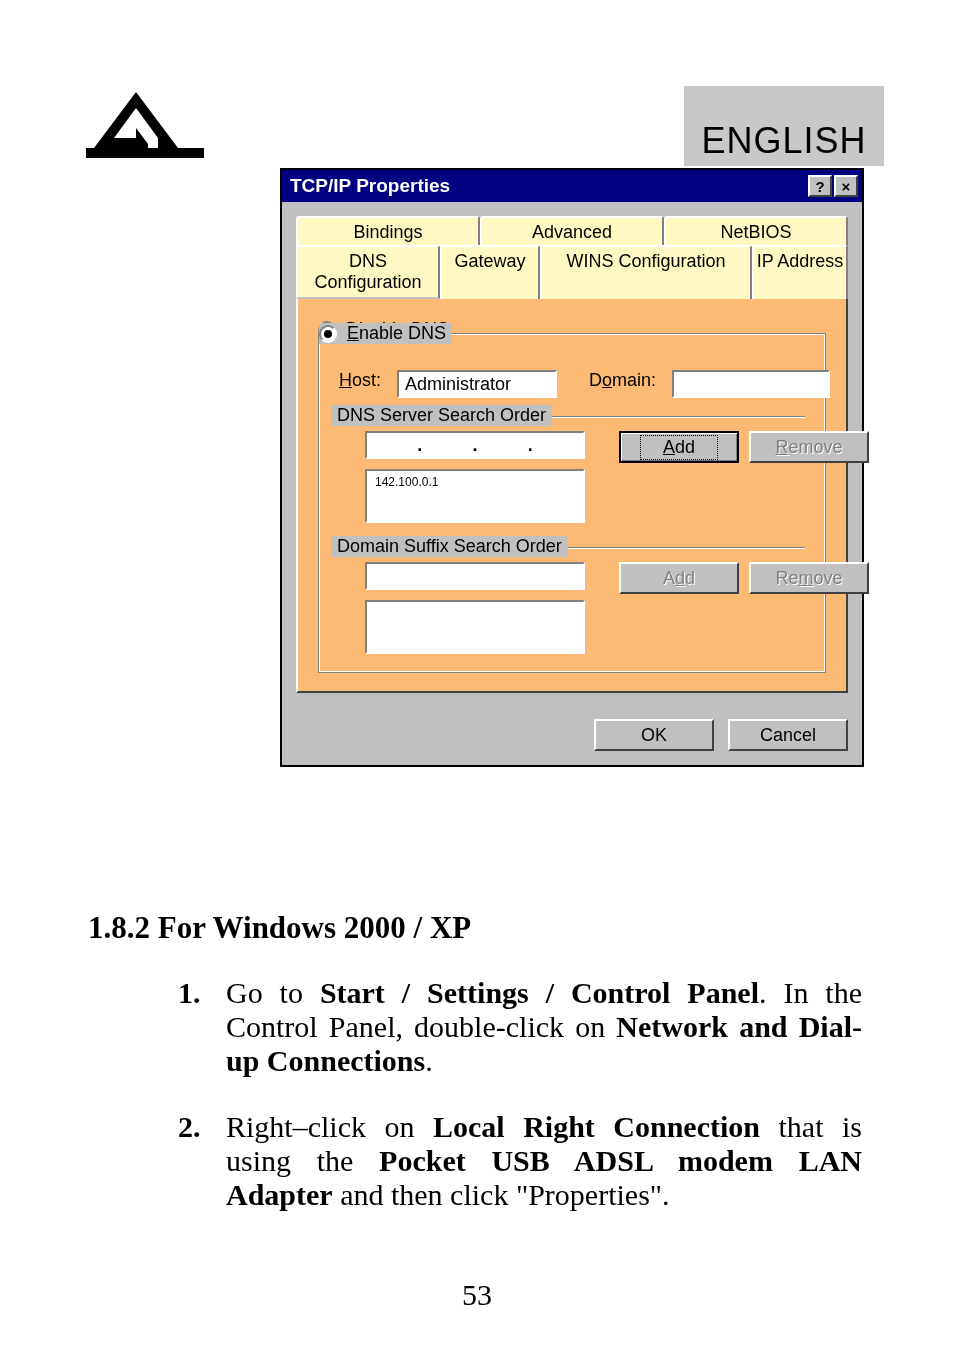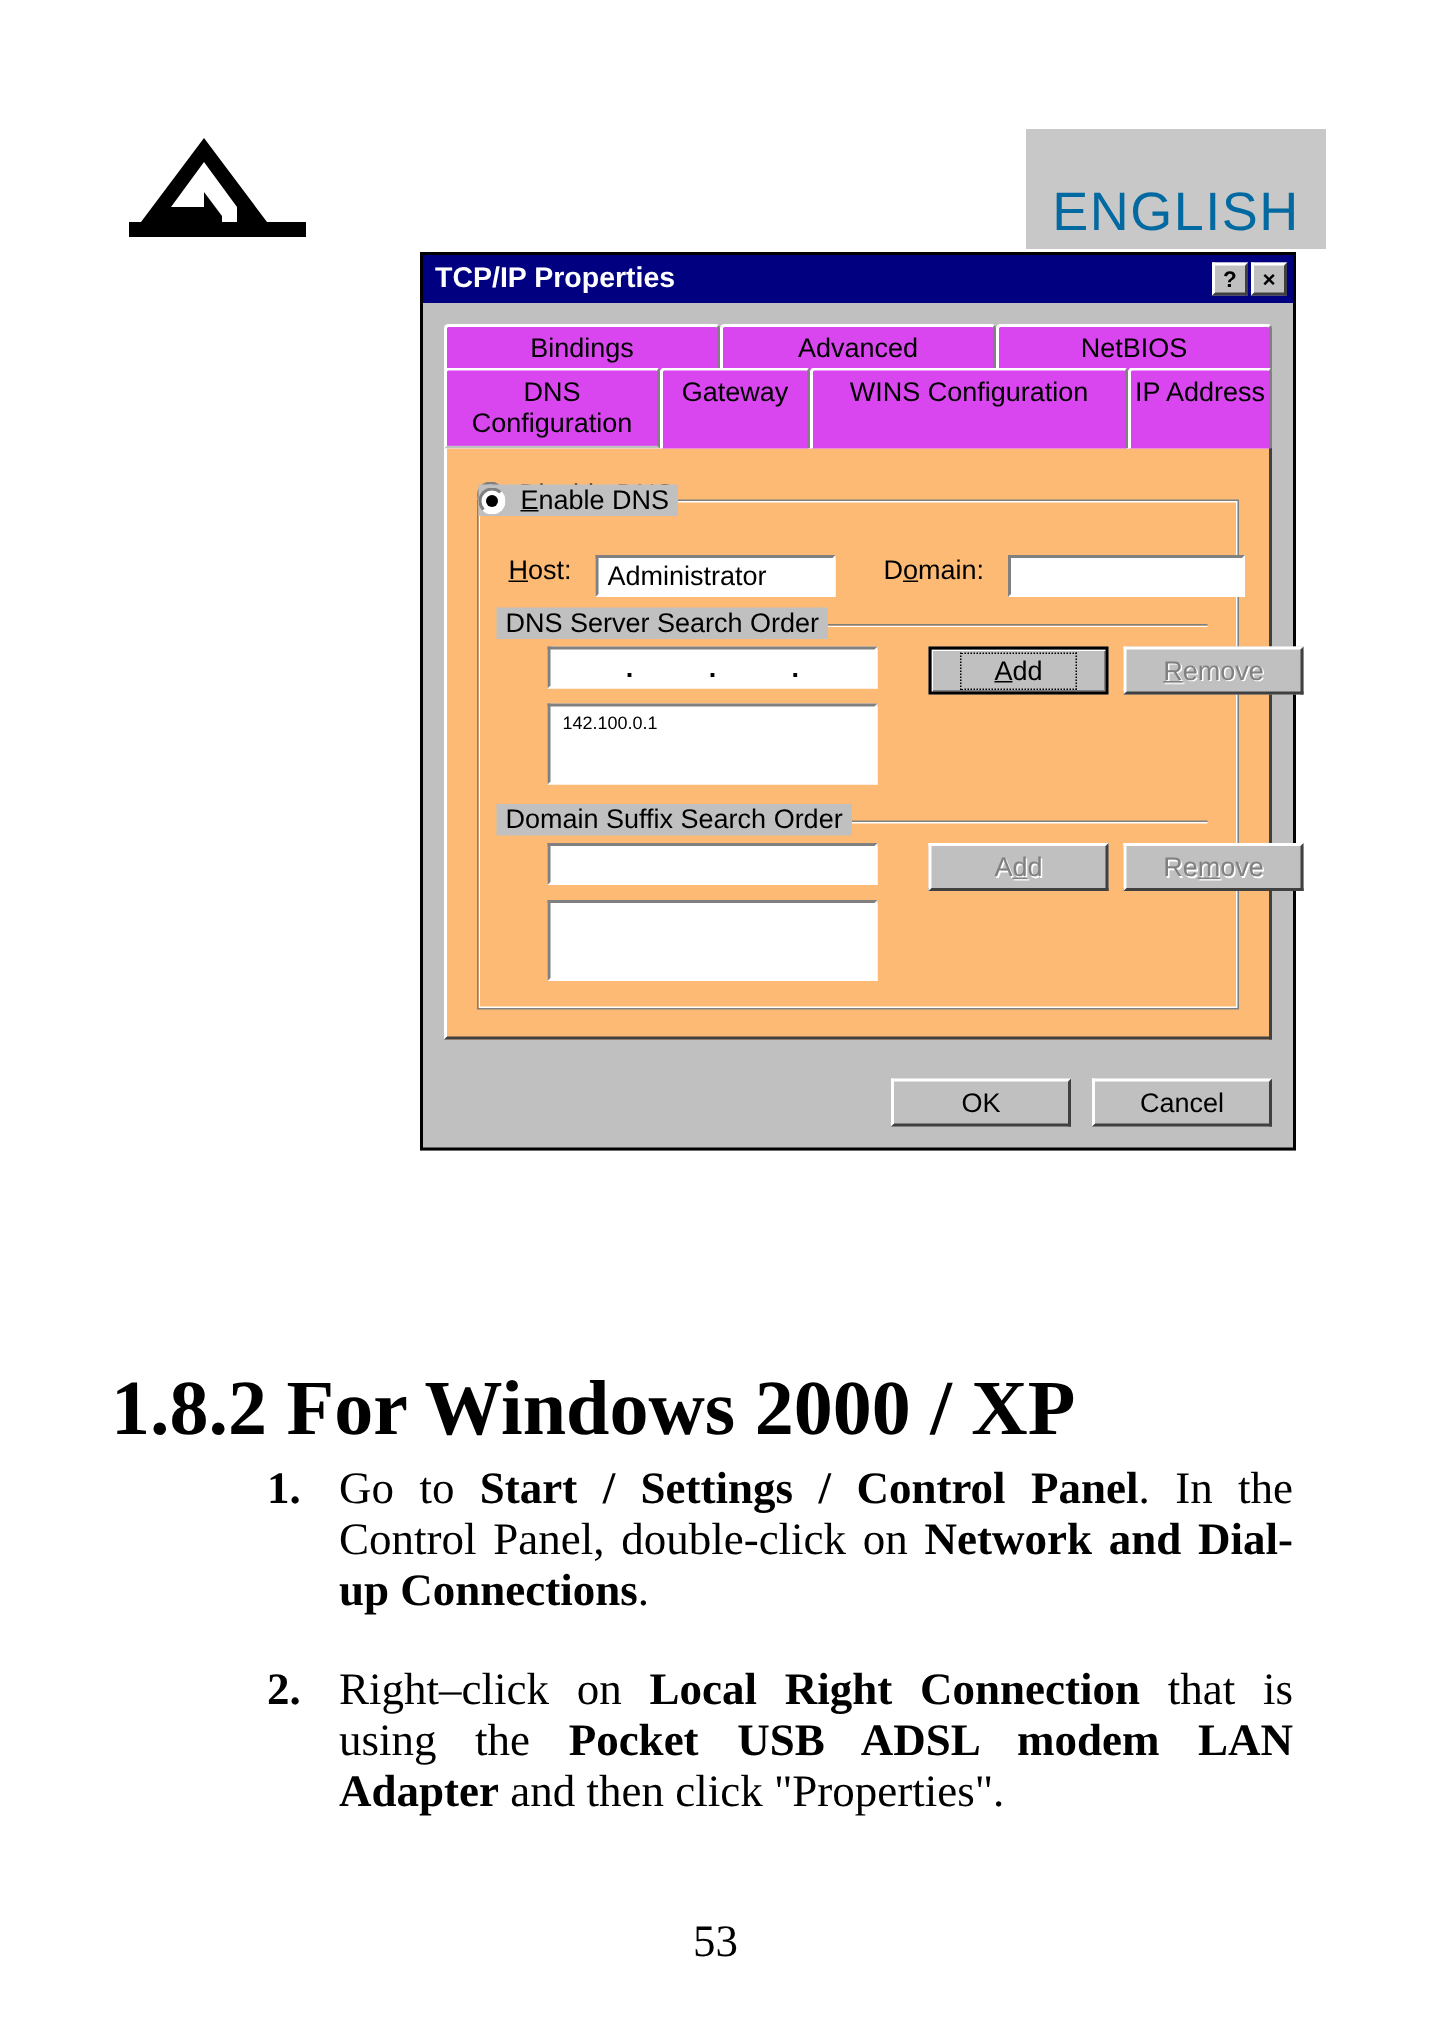--- a/index.html
+++ b/index.html
@@ -26,21 +26,21 @@
       background: #c8c8c8;
       display: flex;
       align-items: flex-end;
       justify-content: center;
       padding-bottom: 4px;
     }
     .header-band span {
       font-family: Arial, sans-serif;
       font-size: 36px;
       font-weight: normal;
-      color: #0369a1;
+      color: #000000;
       letter-spacing: 1px;
     }
     
     .dialog {
       position: absolute;
       top: 168px;
       left: 280px;
       width: 584px;
       background: #c0c0c0;
       border: 2px solid #000;
@@ -73,21 +73,21 @@
       display: flex; align-items: center; justify-content: center;
       font-family: Arial; font-size: 15px; font-weight: bold; color: #000;
     }
     
     .dialog-body {
       padding: 14px 14px 14px 14px;
     }
     
     .tabs-row { display: flex; }
     .tab {
-      background: #d946ef;
+      background: #fef9c3;
       border-top: 2px solid #fff;
       border-left: 2px solid #fff;
       border-right: 2px solid #808080;
       border-top-left-radius: 3px;
       border-top-right-radius: 3px;
       padding: 4px 0;
       text-align: center;
       font-size: 18px;
       position: relative;
     }
@@ -232,22 +232,22 @@
       display: flex;
       justify-content: flex-end;
       gap: 14px;
       padding: 12px 14px 14px 0;
     }
     .wbtn.ok, .wbtn.cancel { width: 120px; }
     
     .heading {
       position: absolute;
       top: 910px;
-      left: 74px;
-      font-size: 52px;
+      left: 88px;
+      font-size: 31px;
       font-weight: bold;
       font-family: "Times New Roman", serif;
     }
     
     .body-text {
       position: absolute;
       left: 226px;
       width: 636px;
       font-family: "Times New Roman", serif;
       font-size: 30px;

